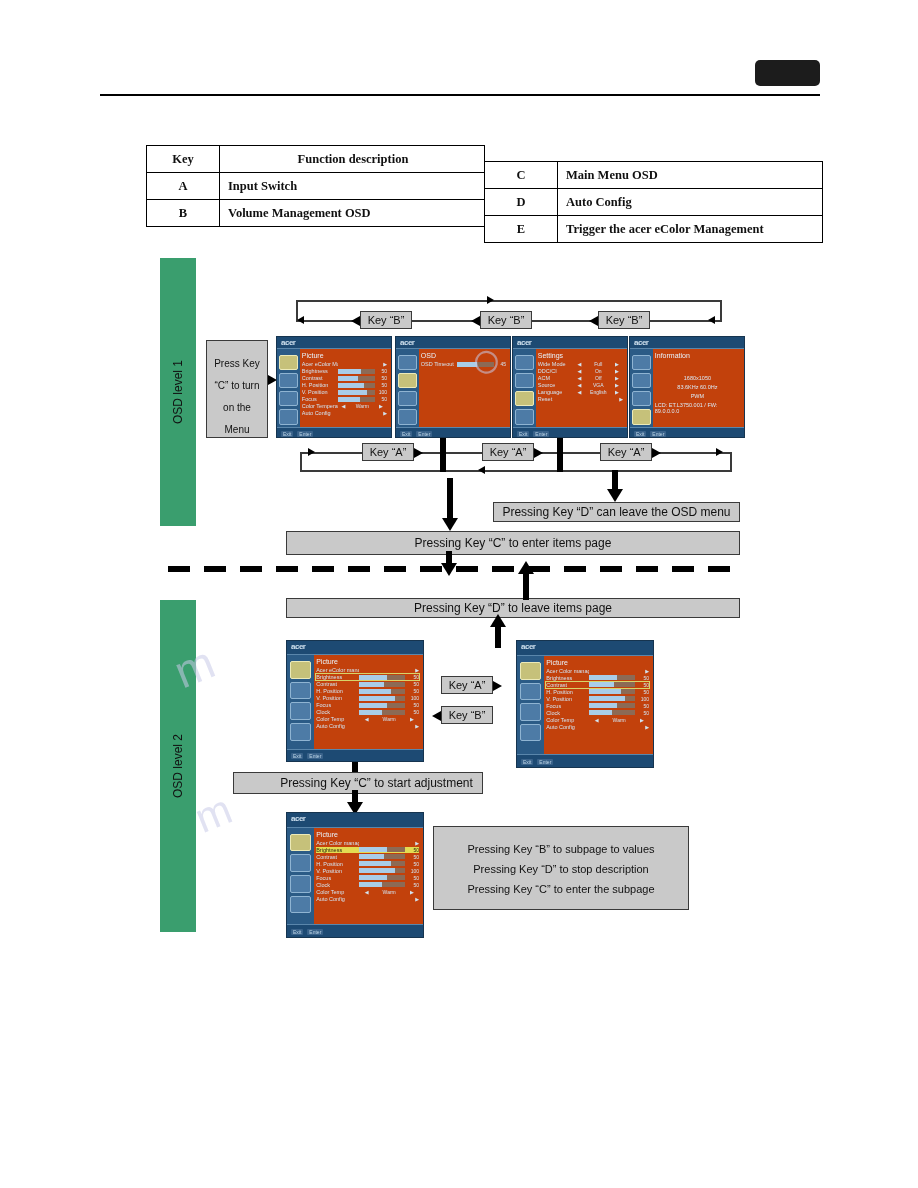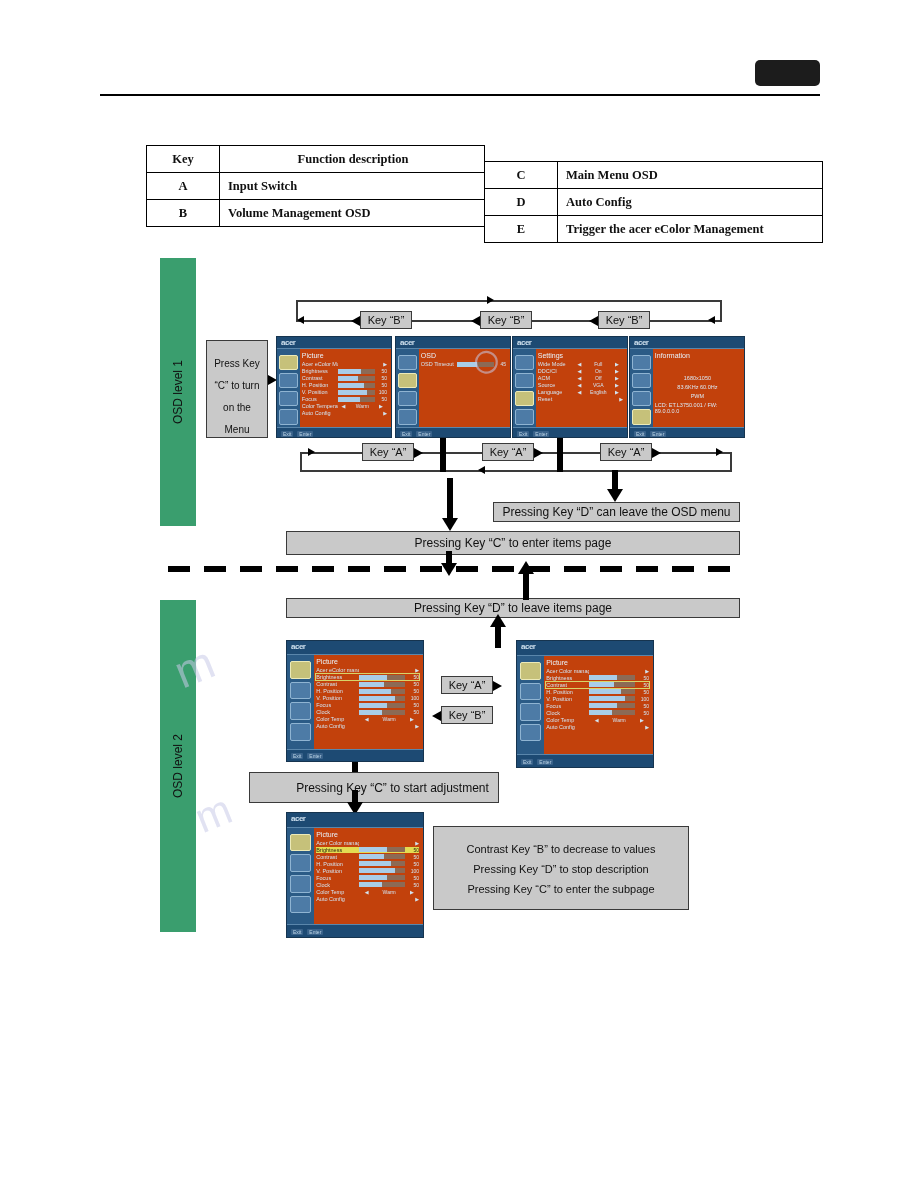--- a/index.html
+++ b/index.html
@@ -560,21 +560,21 @@
       <span class="k">Enter</span>
     </div>
   </div>
 
   <div class="keybox" style="left:441px;top:676px;">Key “A”</div>
   <div class="tri tri-r" style="left:493px;top:681px;"></div>
   <div class="keybox" style="left:441px;top:706px;">Key “B”</div>
   <div class="tri tri-l" style="left:432px;top:711px;"></div>
 
   <div class="thickv" style="left:352px;top:762px;height:14px;"></div>
-  <div class="gbox" style="left:249px;top:772px;width:250px;height:31px;padding-left:37px;">Pressing Key “C” to start adjustment</div>
+  <div class="gbox" style="left:233px;top:772px;width:250px;height:22px;padding-left:37px;">Pressing Key “C” to start adjustment</div>
   <div class="thickv" style="left:352px;top:790px;height:16px;"></div>
   <div class="tri tri-d" style="left:347px;top:802px;"></div>
 
   <div class="osd" id="p7" style="left:286px;top:812px;width:138px;height:126px;">
     <div class="topbar">
       <div class="logo">acer</div>
     </div>
     <div class="body">
       <div class="rail">
         <div class="ic sel"></div>
@@ -646,21 +646,21 @@
           </div>
       </div>
     </div>
     <div class="botbar">
       <span class="k">Exit</span>
       <span class="k">Enter</span>
     </div>
   </div>
 
   <div class="gbox multi" style="left:433px;top:826px;width:256px;height:84px;text-align:center;font-size:11px;line-height:20px;">
-    <div>Contrast Key “B” to decrease to values</div>
+    <div>Pressing Key “B” to subpage to values</div>
     <div>Pressing Key “D” to stop description</div>
     <div>Pressing Key “C” to enter the subpage</div>
   </div>
 
   <div class="wm" style="left:470px;top:330px;font-size:52px;transform:rotate(-20deg);">○</div>
   <div class="wm" style="left:175px;top:640px;font-size:46px;transform:rotate(-22deg);">m</div>
   <div class="wm" style="left:196px;top:790px;font-size:42px;transform:rotate(-22deg);">m</div>
 
 </div>
 

